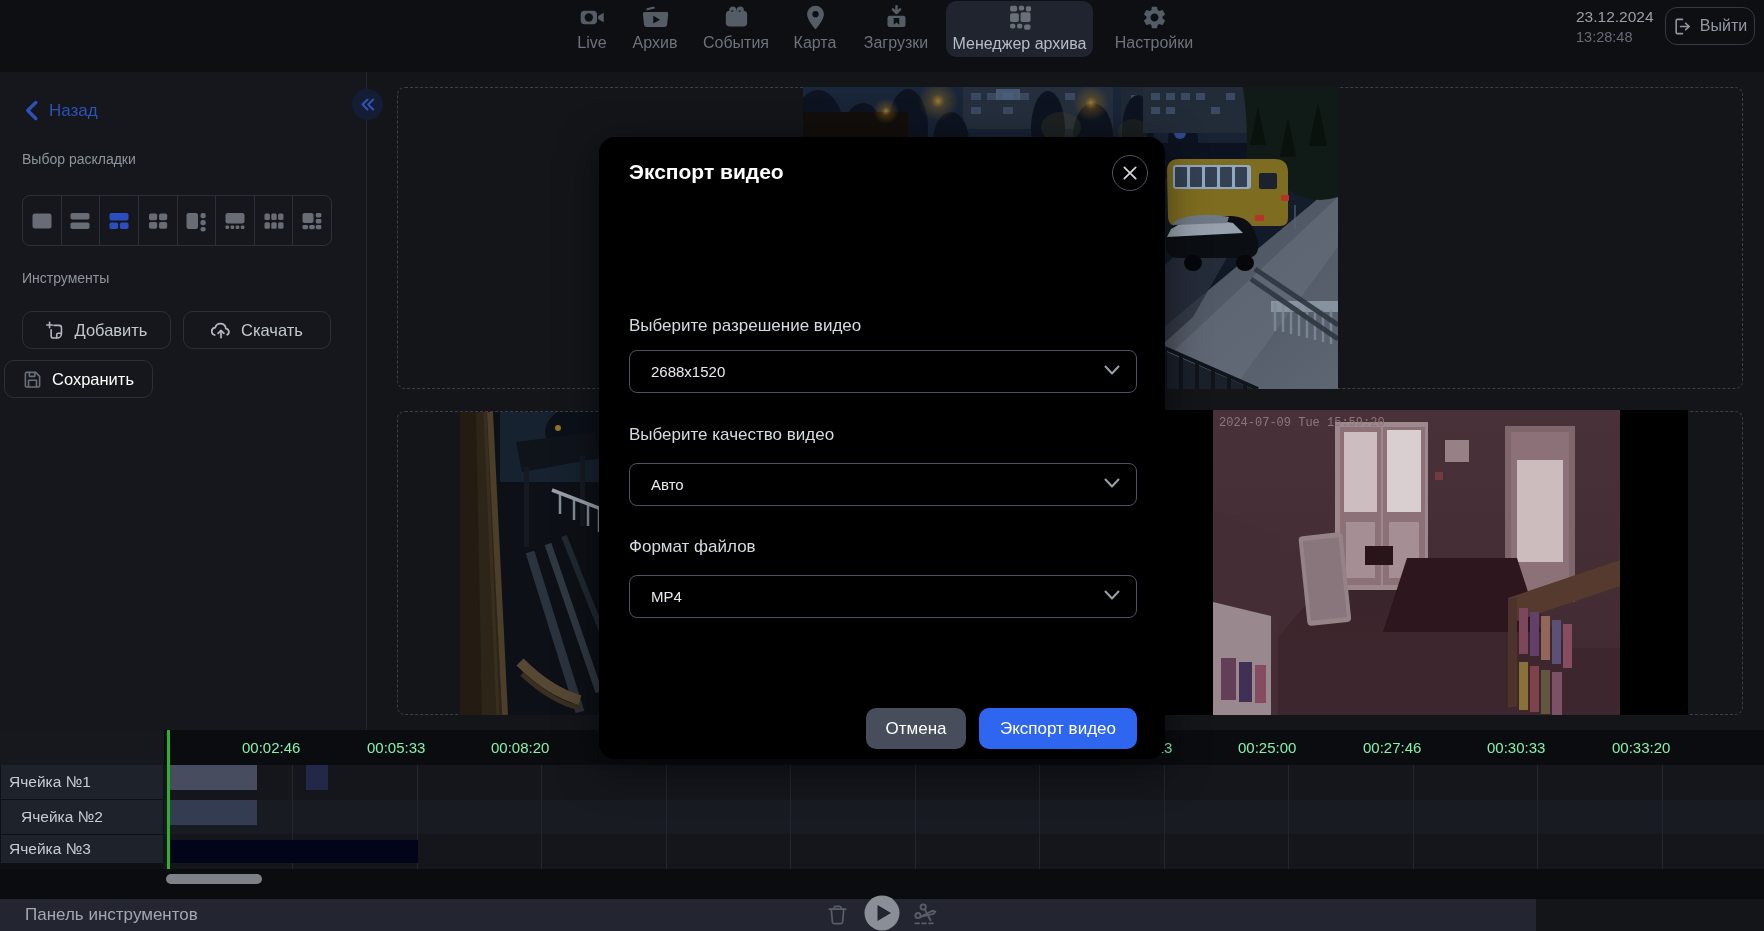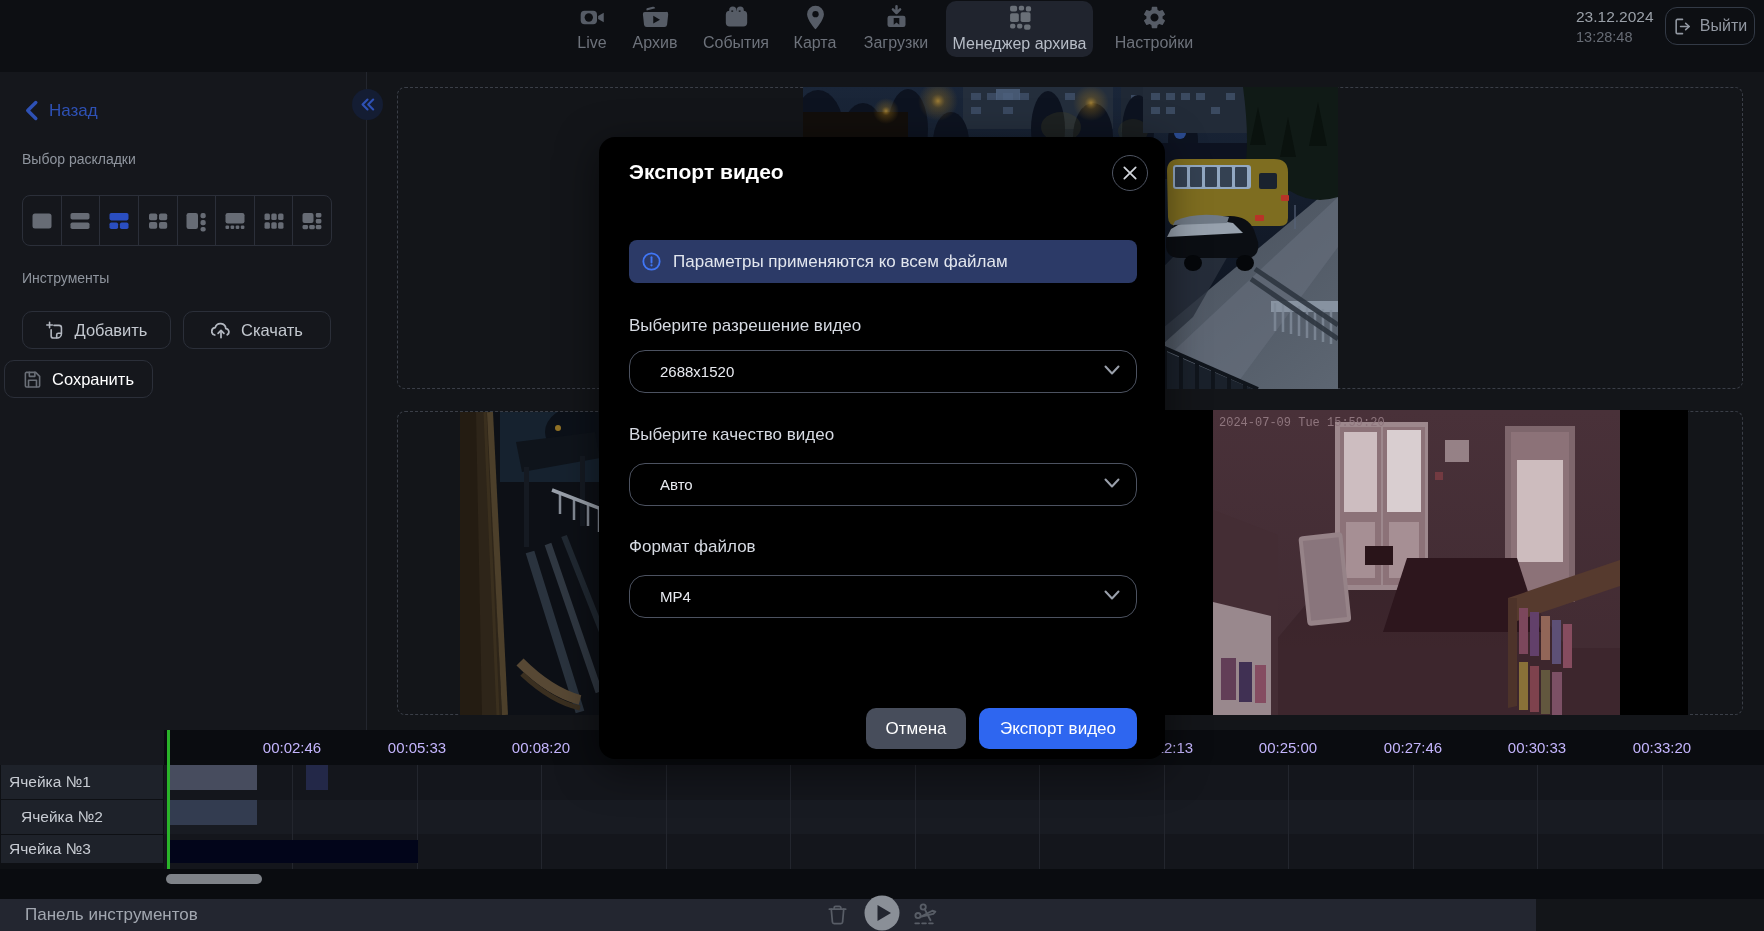--- a/index.html
+++ b/index.html
@@ -33,21 +33,21 @@
   #collapse { position:absolute; left:352px; top:89px; width:31px; height:31px; border-radius:50%;
     background:#141d33; display:flex; align-items:center; justify-content:center; }
 
   
   .cell { position:absolute; border:1px dashed #3a3e47; border-radius:8px; }
   .vid { position:absolute; overflow:hidden; }
 
   
   #tlhead { position:absolute; left:0; top:730px; width:1764px; height:35px; background:#0a0c10; }
   #tlhead .lblbox { position:absolute; left:0; top:0; width:164px; height:35px; background:#16181e; }
-  .tlabel { position:absolute; top:9px; width:100px; text-align:center; color:#c4b5fd; font-size:15px; }
+  .tlabel { position:absolute; top:9px; width:100px; color:#86efac; font-size:15px; }
   #tlrows { position:absolute; left:0; top:765px; width:1764px; height:104px; background:#14161c; }
   .rowstrip { position:absolute; left:0; width:1764px; }
   .rowlbl { position:absolute; left:1px; width:162px; background:#1e222a; color:#c8ccd3; font-size:15.5px;
     display:flex; align-items:center; padding-left:8px; }
   .gridv { position:absolute; top:0; width:1px; height:104px; background:#23262e; }
   .bar { position:absolute; }
   #green { position:absolute; left:167px; top:730px; width:2.5px; height:139px; background:#2ab32a; }
   #scrollband { position:absolute; left:0; top:869px; width:1764px; height:30px; background:#0a0c10; }
   #thumb { position:absolute; left:166px; top:874px; width:96px; height:10px; border-radius:5px; background:#7e8288; }
   #toolbar { position:absolute; left:0; top:899px; width:1536px; height:32px; background:#232630; }
@@ -55,22 +55,22 @@
 
   
   #modal { position:absolute; left:599px; top:137px; width:566px; height:622px; background:#000000;
     border-radius:16px; box-shadow:0 10px 40px rgba(0,0,0,.5); }
   #modal h1 { position:absolute; left:30px; top:23px; font-size:21px; color:#fff; font-weight:700; }
   #mclose { position:absolute; right:17px; top:18px; width:36px; height:36px; border-radius:50%;
     border:1.3px solid #4e5462; display:flex; align-items:center; justify-content:center; }
   #banner { position:absolute; left:30px; top:103px; width:508px; height:43px; background:#2c3a67; border-radius:8px;
     color:#e2e6ee; font-size:17px; display:flex; align-items:center; gap:12px; padding-left:13px; }
   .flabel { position:absolute; left:30px; color:#d6dae2; font-size:17px; }
-  .select { position:absolute; left:30px; width:508px; height:43px; border:1px solid #4c5260; border-radius:16px;
-    color:#e8eaf0; font-size:15px; display:flex; align-items:center; padding-left:30px; }
+  .select { position:absolute; left:30px; width:508px; height:43px; border:1px solid #4c5260; border-radius:8px;
+    color:#e8eaf0; font-size:15px; display:flex; align-items:center; padding-left:21px; }
   .select svg { position:absolute; right:16px; top:14px; }
   #mcancel { position:absolute; left:267px; top:571px; width:100px; height:41px; background:#474d5b; border-radius:10px;
     color:#fff; font-size:17px; display:flex; align-items:center; justify-content:center; }
   #mexport { position:absolute; left:380px; top:571px; width:158px; height:41px; background:#2e66f0; border-radius:10px;
     color:#fff; font-size:17px; display:flex; align-items:center; justify-content:center; }
 </style>
 </head>
 <body>
 <div id="stage">
 
@@ -540,28 +540,20 @@
       </svg>
   </div>
 
   <div id="modal">
     <h1>Экспорт видео</h1>
     <div id="mclose">
       <svg width="14" height="14" viewBox="0 0 16 16" fill="none" stroke="#d3d6dc" stroke-width="2" stroke-linecap="round">
           <path d="M1.5 1.5 L14.5 14.5 M14.5 1.5 L1.5 14.5"></path>
         </svg>
     </div>
-    <div id="banner">
-      <svg width="19" height="19" viewBox="0 0 20 20" fill="none">
-          <circle cx="10" cy="10" r="8.6" stroke="#4076f5" stroke-width="1.9"></circle>
-          <path d="M10 5.4 v5.6" stroke="#4076f5" stroke-width="2" stroke-linecap="round"></path>
-          <circle cx="10" cy="14" r="1.2" fill="#4076f5"></circle>
-        </svg>
-      <span>Параметры применяются ко всем файлам</span>
-      </div>
     <div class="flabel" style="top:179px;">Выберите разрешение видео</div>
     <div class="select" style="top:213px;">2688x1520
       <svg width="16" height="11" viewBox="0 0 16 11" fill="none" stroke="#9aa0ab" stroke-width="2" stroke-linecap="round" stroke-linejoin="round">
           <path d="M1.5 1.5 L8 8.5 L14.5 1.5"></path>
         </svg>
     </div>
     <div class="flabel" style="top:288px;">Выберите качество видео</div>
     <div class="select" style="top:326px;">Авто
       <svg width="16" height="11" viewBox="0 0 16 11" fill="none" stroke="#9aa0ab" stroke-width="2" stroke-linecap="round" stroke-linejoin="round">
           <path d="M1.5 1.5 L8 8.5 L14.5 1.5"></path>

